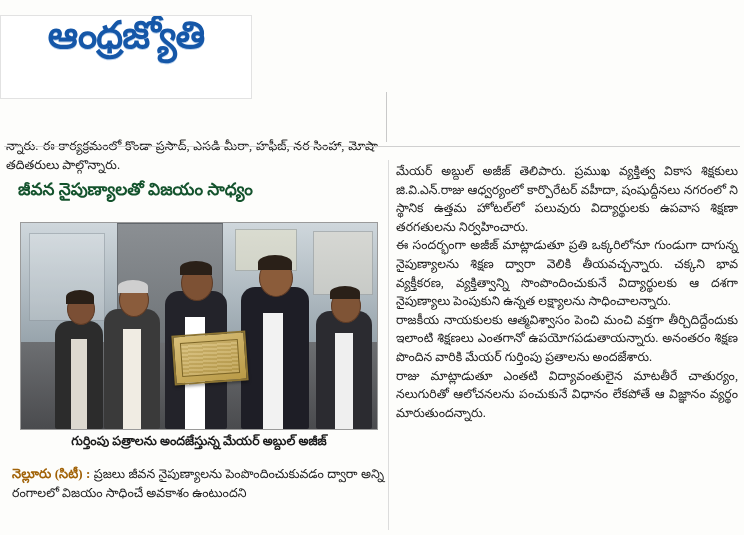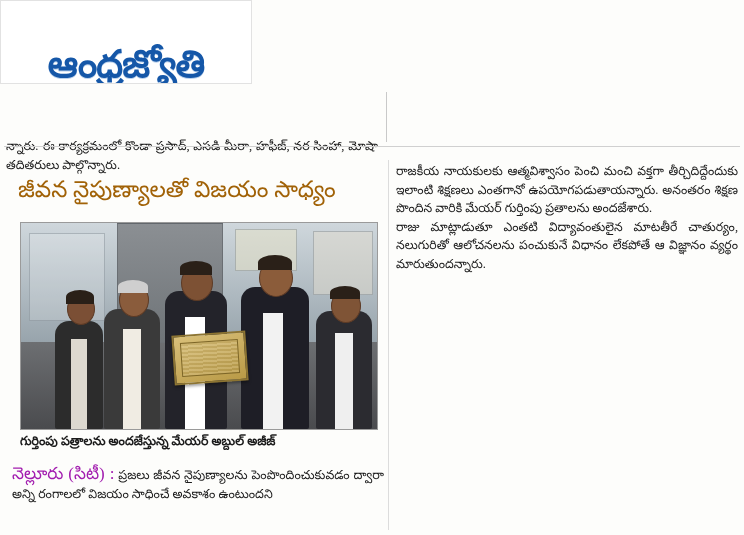--- a/index.html
+++ b/index.html
@@ -19,28 +19,28 @@
     width: 744px;
     height: 535px;
     background: #fdfdfb;
     overflow: hidden;
   }
 
   
   .masthead {
     position: absolute;
     left: 0;
-    top: 0;
+    top: 15px;
     width: 252px;
     height: 84px;
     background: #ffffff;
     border: 1px solid #e2e2e2;
     box-sizing: border-box;
     display: flex;
-    align-items: flex-end;
+    align-items: flex-start;
     justify-content: center;
     overflow: hidden;
   }
   .masthead-text {
     font-family: "Liberation Serif", serif;
     font-size: 38px;
     font-weight: bold;
     color: #1557a8;
     letter-spacing: -1px;
     white-space: nowrap;
@@ -97,23 +97,23 @@
     background: #d0d0d0;
   }
 
   
   .headline {
     position: absolute;
     left: 18px;
     top: 176px;
     width: 360px;
     font-family: "Liberation Serif", serif;
-    font-size: 23px;
-    font-weight: normal;
-    color: #a16207;
+    font-size: 17px;
+    font-weight: bold;
+    color: #14532d;
     letter-spacing: 0px;
     line-height: 28px;
     white-space: nowrap;
   }
 
   
   .photo-frame {
     position: absolute;
     left: 20px;
     top: 222px;
@@ -194,42 +194,43 @@
     border: 1px solid #7d6628;
     background: repeating-linear-gradient(0deg, rgba(255,255,255,0.12) 0 2px, rgba(0,0,0,0.05) 2px 4px);
   }
 
   
   .photo-caption {
     position: absolute;
     left: 20px;
     top: 434px;
     width: 358px;
+    text-align: center;
     font-family: "Liberation Serif", serif;
     font-size: 12.5px;
     font-weight: bold;
     color: #1b1b1b;
   }
 
   
   .lead-block {
     position: absolute;
     left: 12px;
     top: 464px;
     width: 372px;
     font-family: "Liberation Serif", serif;
     font-size: 12.5px;
     line-height: 19px;
     color: #1b1b1b;
     text-align: justify;
   }
   .dateline {
-    font-weight: normal;
-    font-size: 17px;
-    color: #a21caf;
+    font-weight: bold;
+    font-size: 13px;
+    color: #a16207;
   }
 
   
   .right-col {
     position: absolute;
     left: 396px;
     top: 162px;
     width: 342px;
     font-family: "Liberation Serif", serif;
     font-size: 12.4px;
@@ -318,17 +319,19 @@
 
   <div class="photo-caption">గుర్తింపు పత్రాలను అందజేస్తున్న మేయర్ అబ్దుల్ అజీజ్</div>
 
   <div class="lead-block">
     <span class="dateline">నెల్లూరు (సిటీ) :</span><span> ప్రజలు జీవన నైపుణ్యాలను పెంపొందించుకువడం ద్వారా అన్ని రంగాలలో విజయం సాధించే అవకాశం ఉంటుందని</span>
   </div>
 
   <div class="col-divider-main"></div>
 
   <div class="right-col">
+    <p>మేయర్ అబ్దుల్ అజీజ్ తెలిపారు. ప్రముఖ వ్యక్తిత్వ వికాస శిక్షకులు జి.వి.ఎన్.రాజు ఆధ్వర్యంలో కార్పొరేటర్ వహీదా, షంషుద్దీనలు నగరంలో ని స్థానిక ఉత్తమ హోటల్‌లో పలువురు విద్యార్థులకు ఉపవాస శిక్షణా తరగతులను నిర్వహించారు.</p>
+    <p>ఈ సందర్భంగా అజీజ్ మాట్లాడుతూ ప్రతి ఒక్కరిలోనూ గుండుగా దాగున్న నైపుణ్యాలను శిక్షణ ద్వారా వెలికి తీయవచ్చన్నారు. చక్కని భావ వ్యక్తీకరణ, వ్యక్తిత్వాన్ని సొంపొందించుకునే విద్యార్థులకు ఆ దశగా నైపుణ్యాలు పెంపుకుని ఉన్నత లక్ష్యాలను సాధించాలన్నారు.</p>
     <p>రాజకీయ నాయకులకు ఆత్మవిశ్వాసం పెంచి మంచి వక్తగా తీర్చిదిద్దేందుకు ఇలాంటి శిక్షణలు ఎంతగానో ఉపయోగపడుతాయన్నారు. అనంతరం శిక్షణ పొందిన వారికి మేయర్ గుర్తింపు ప్రతాలను అందజేశారు.</p>
     <p>రాజు మాట్లాడుతూ ఎంతటి విద్యావంతులైన మాటతీరే చాతుర్యం, నలుగురితో ఆలోచనలను పంచుకునే విధానం లేకపోతే ఆ విజ్ఞానం వ్యర్థం మారుతుందన్నారు.</p>
   </div>
 
 </div>
 
 </body></html>

